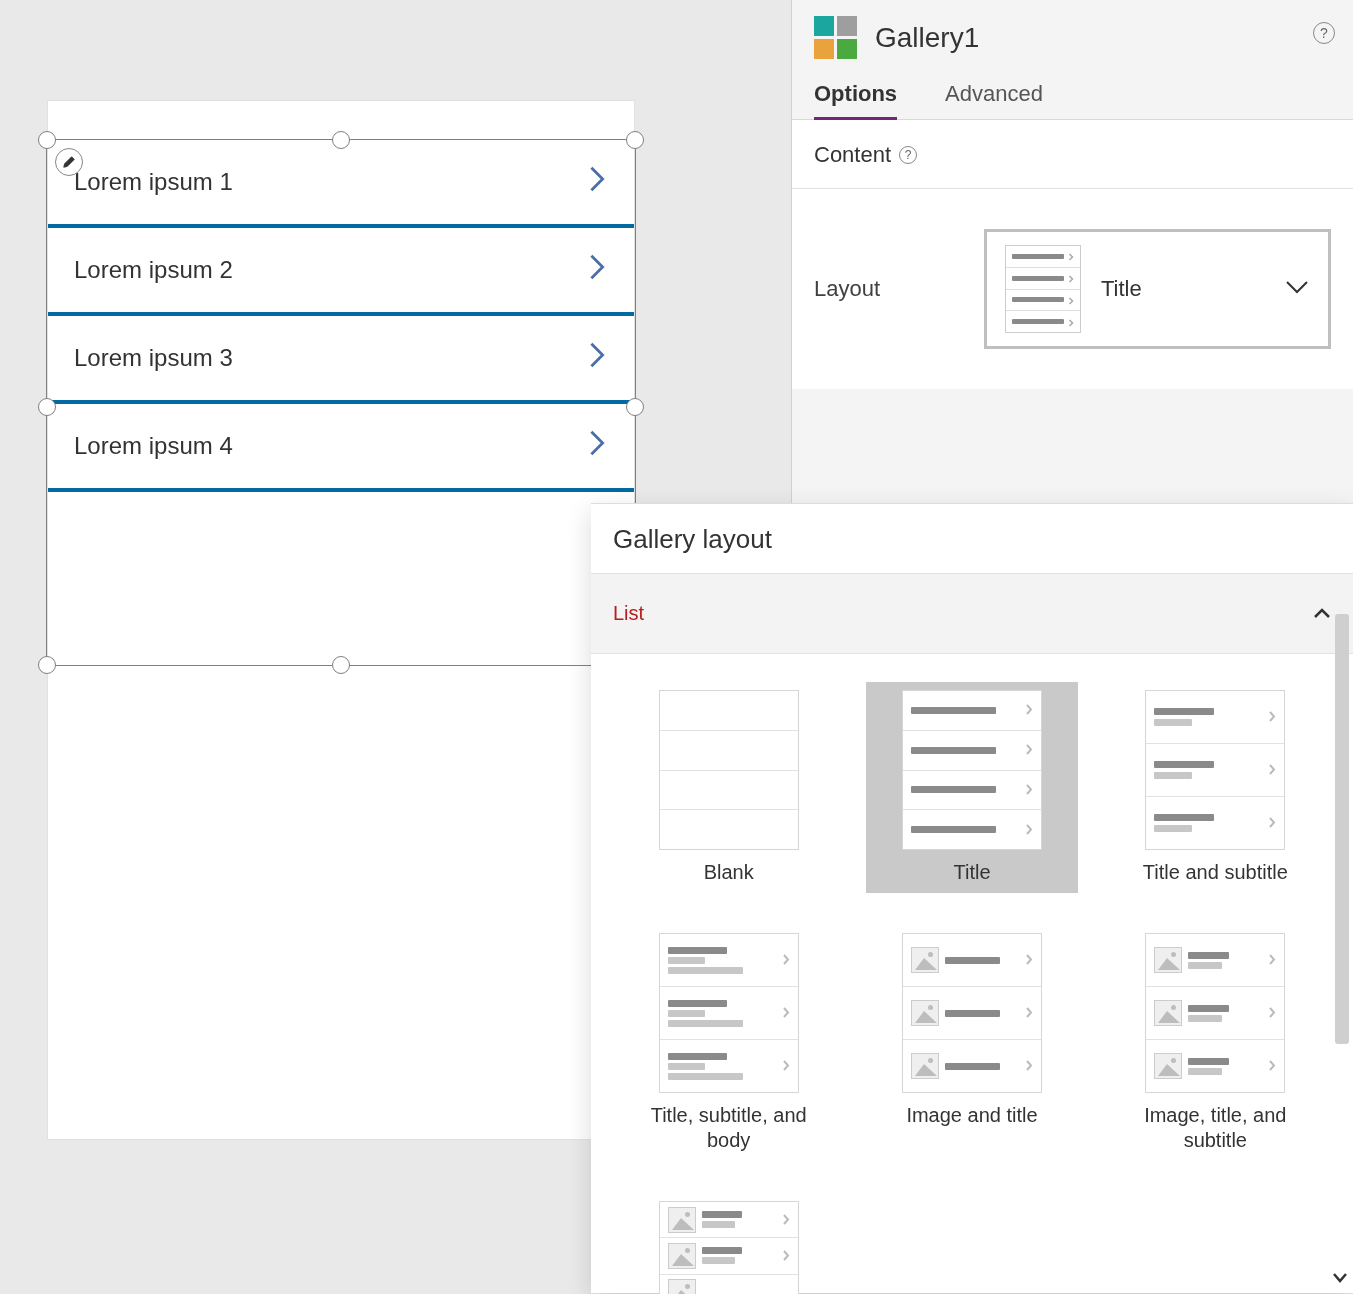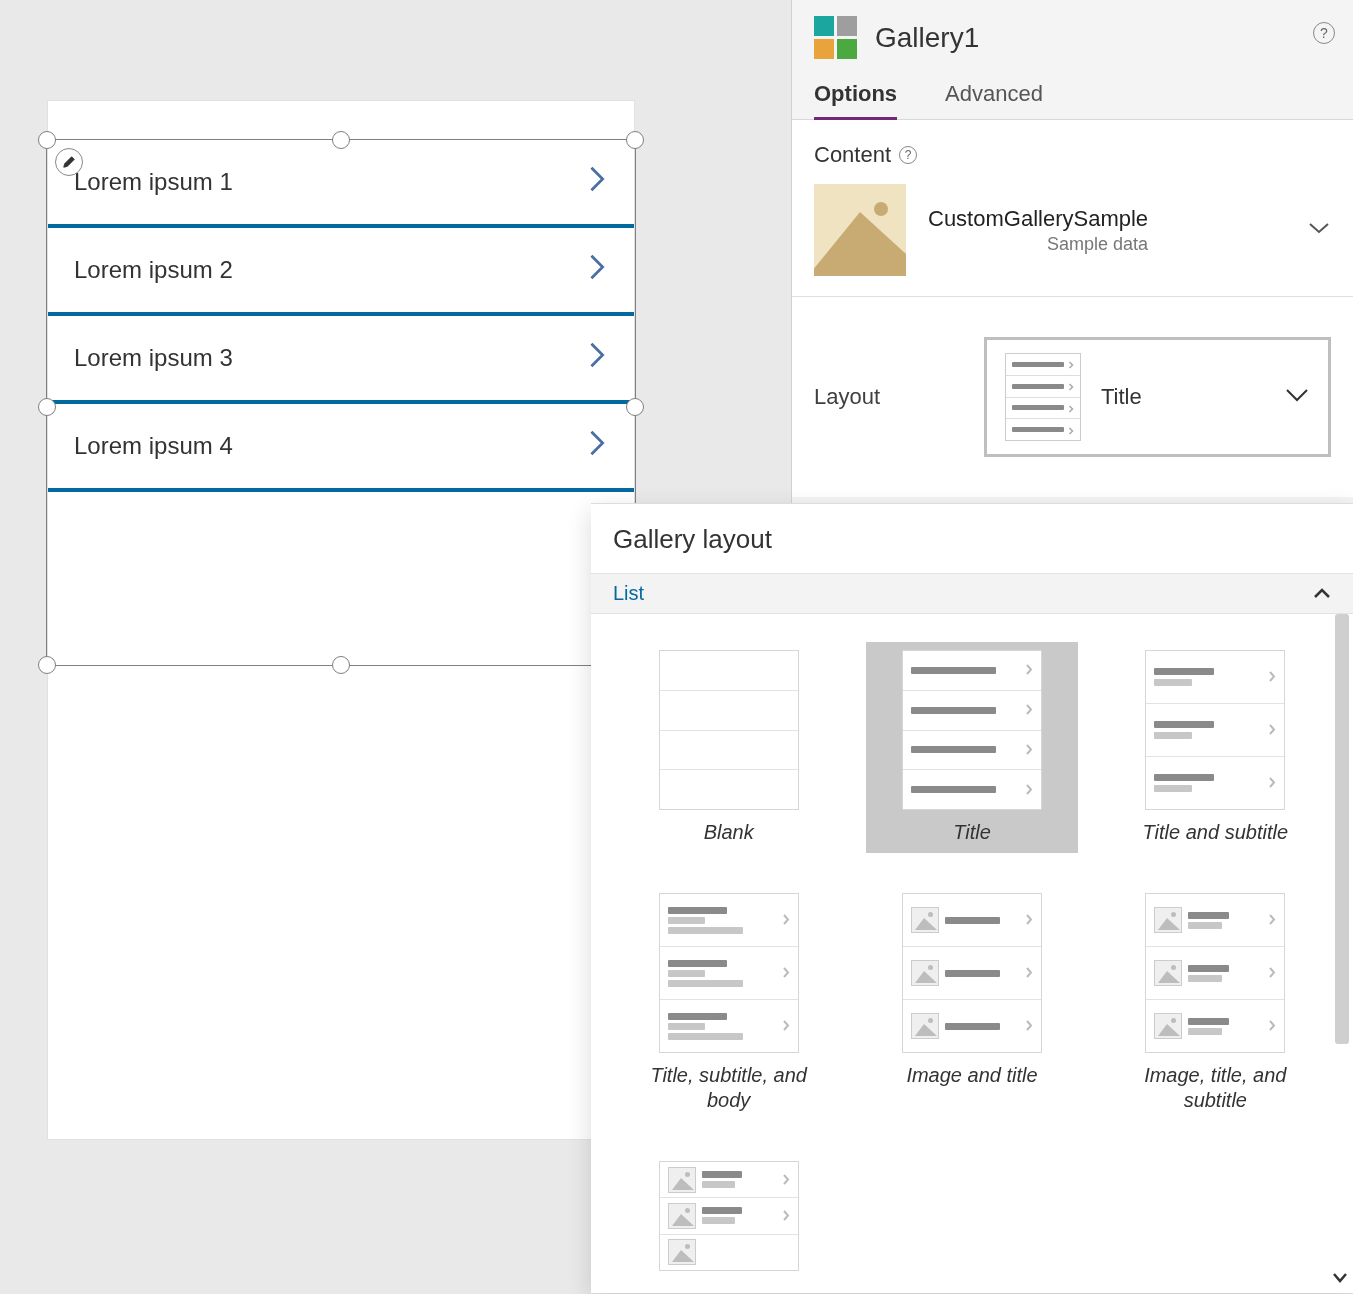--- a/index.html
+++ b/index.html
@@ -86,21 +86,21 @@
     width: 22px; height: 22px; border: 1.5px solid #888; border-radius: 50%;
     display:flex; align-items:center; justify-content:center;
     font-size: 14px; color:#666;
   }
 
   .tabs { display: flex; gap: 48px; padding: 22px 22px 0 22px; }
   .tab { font-size: 22px; color: #555; padding-bottom: 10px; cursor: pointer; }
   .tab.active { color: #333; font-weight: 600; border-bottom: 3px solid #742774; }
 
   .panel-body { background: #ffffff; border-top: 1px solid #d8d8d8; margin-top: -1px; }
-  .section { padding: 22px 22px 20px 22px; border-bottom: 1px solid #e0e0e0; text-align: right; }
+  .section { padding: 22px 22px 20px 22px; border-bottom: 1px solid #e0e0e0; }
   .section-title { font-size: 22px; color: #333; display:flex; align-items:center; gap:8px; }
   .qmark { width:18px;height:18px;border:1.4px solid #888;border-radius:50%;display:inline-flex;align-items:center;justify-content:center;font-size:12px;color:#666; }
 
   .datasource {
     display: flex; align-items: center; gap: 22px; margin-top: 16px;
   }
   .ds-thumb {
     width: 92px; height: 92px; background: #efe3c2; position: relative; overflow: hidden;
   }
   .ds-thumb .sun { position:absolute; right:18px; top:18px; width:14px; height:14px; background:#c7ab73; border-radius:50%; }
@@ -135,29 +135,29 @@
   .flyout {
     position: absolute;
     left: 591px; top: 503px;
     width: 762px; height: 790px;
     background: #ffffff;
     border-top: 1px solid #ddd;
     box-shadow: 0 8px 24px rgba(0,0,0,0.15);
     z-index: 20;
   }
   .flyout-title { font-size: 26px; color:#333; padding: 20px 22px 18px 22px; }
-  .flyout-group-hdr { background:#f3f3f3; padding: 8px 22px; font-size:20px; color:#0369a1; border-top:1px solid #e3e3e3; border-bottom:1px solid #e3e3e3; display:flex; align-items:center;}
+  .flyout-group-hdr { background:#f3f3f3; padding: 28px 22px; font-size:20px; color:#b91c1c; border-top:1px solid #e3e3e3; border-bottom:1px solid #e3e3e3; display:flex; align-items:center;}
   .flyout-group-hdr .collapse { margin-left:auto; }
   .flyout-group-hdr .collapse svg { width:18px;height:14px;stroke:#333;stroke-width:2.5;fill:none; }
 
   .tile-grid {
     display:grid; grid-template-columns: repeat(3, 1fr);
     gap: 32px 32px; padding: 28px 32px 20px 32px;
   }
-  .tile { display:flex; flex-direction:column; align-items:center; gap:10px; cursor:pointer; padding:8px;font-style:italic; }
+  .tile { display:flex; flex-direction:column; align-items:center; gap:10px; cursor:pointer; padding:8px; }
   .tile.selected { background:#c9c9c9; }
   .tile .caption { font-size: 20px; color:#333; text-align:center; line-height:1.25; max-width: 200px;}
   .tile-thumb {
     width: 140px; height: 160px; background:#fff; border:1px solid #d6d6d6;
     display:flex; flex-direction:column;
   }
   .tile-thumb .tr { flex:1; border-bottom:1px solid #e2e2e2; display:flex; align-items:center; padding:0 8px; gap:6px;}
   .tile-thumb .tr:last-child{border-bottom:none;}
   .tt-bar { height:7px; background:#8a8a8a; border-radius:1px; }
   .tt-bar.w70{width:70%;} .tt-bar.w55{width:55%;} .tt-bar.w45{width:45%;} .tt-bar.w35{width:35%;}
@@ -244,33 +244,20 @@
     <div class="tab active">Options</div>
     <div class="tab">Advanced</div>
   </div>
 
   <div class="panel-body">
     <div class="section">
       <div class="section-title">
         <span>Content</span>
         <span class="qmark">?</span>
       </div>
-      <div class="datasource">
-        <div class="ds-thumb">
-          <div class="sun"></div>
-            <div class="mtn"></div>
-        </div>
-        <div class="ds-text">
-          <div class="ds-name">CustomGallerySample</div>
-          <div class="ds-sub">Sample data</div>
-        </div>
-        <div class="ds-chev"><svg viewBox="0 0 24 14">
-              <polyline points="3,3 12,11 21,3"></polyline>
-            </svg></div>
-      </div>
     </div>
 
     <div class="layout-row">
       <div class="layout-label">Layout</div>
       <div class="layout-select">
         <div class="layout-thumb">
           <div class="lr">
               <div class="bar"></div>
               <span class="mini-chev"><svg viewBox="0 0 8 10">
                   <polyline points="2,1 6,5 2,9"></polyline>

